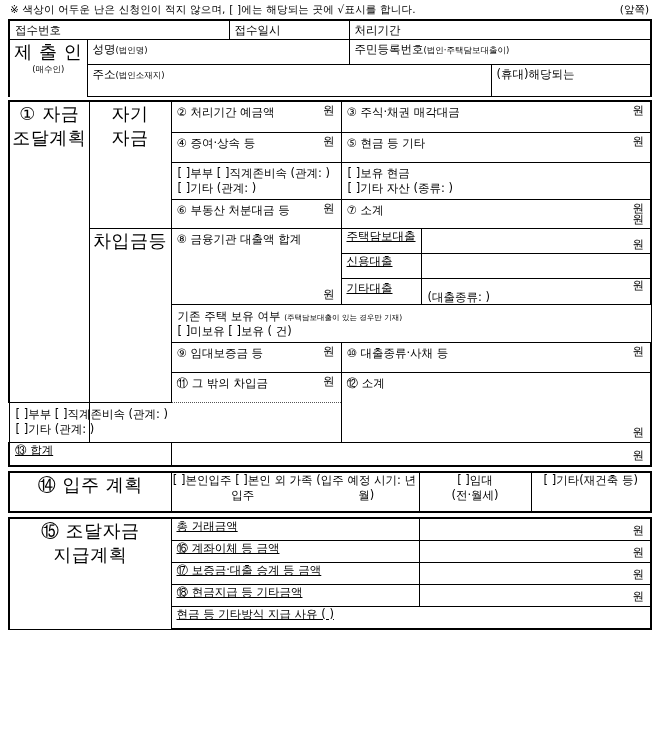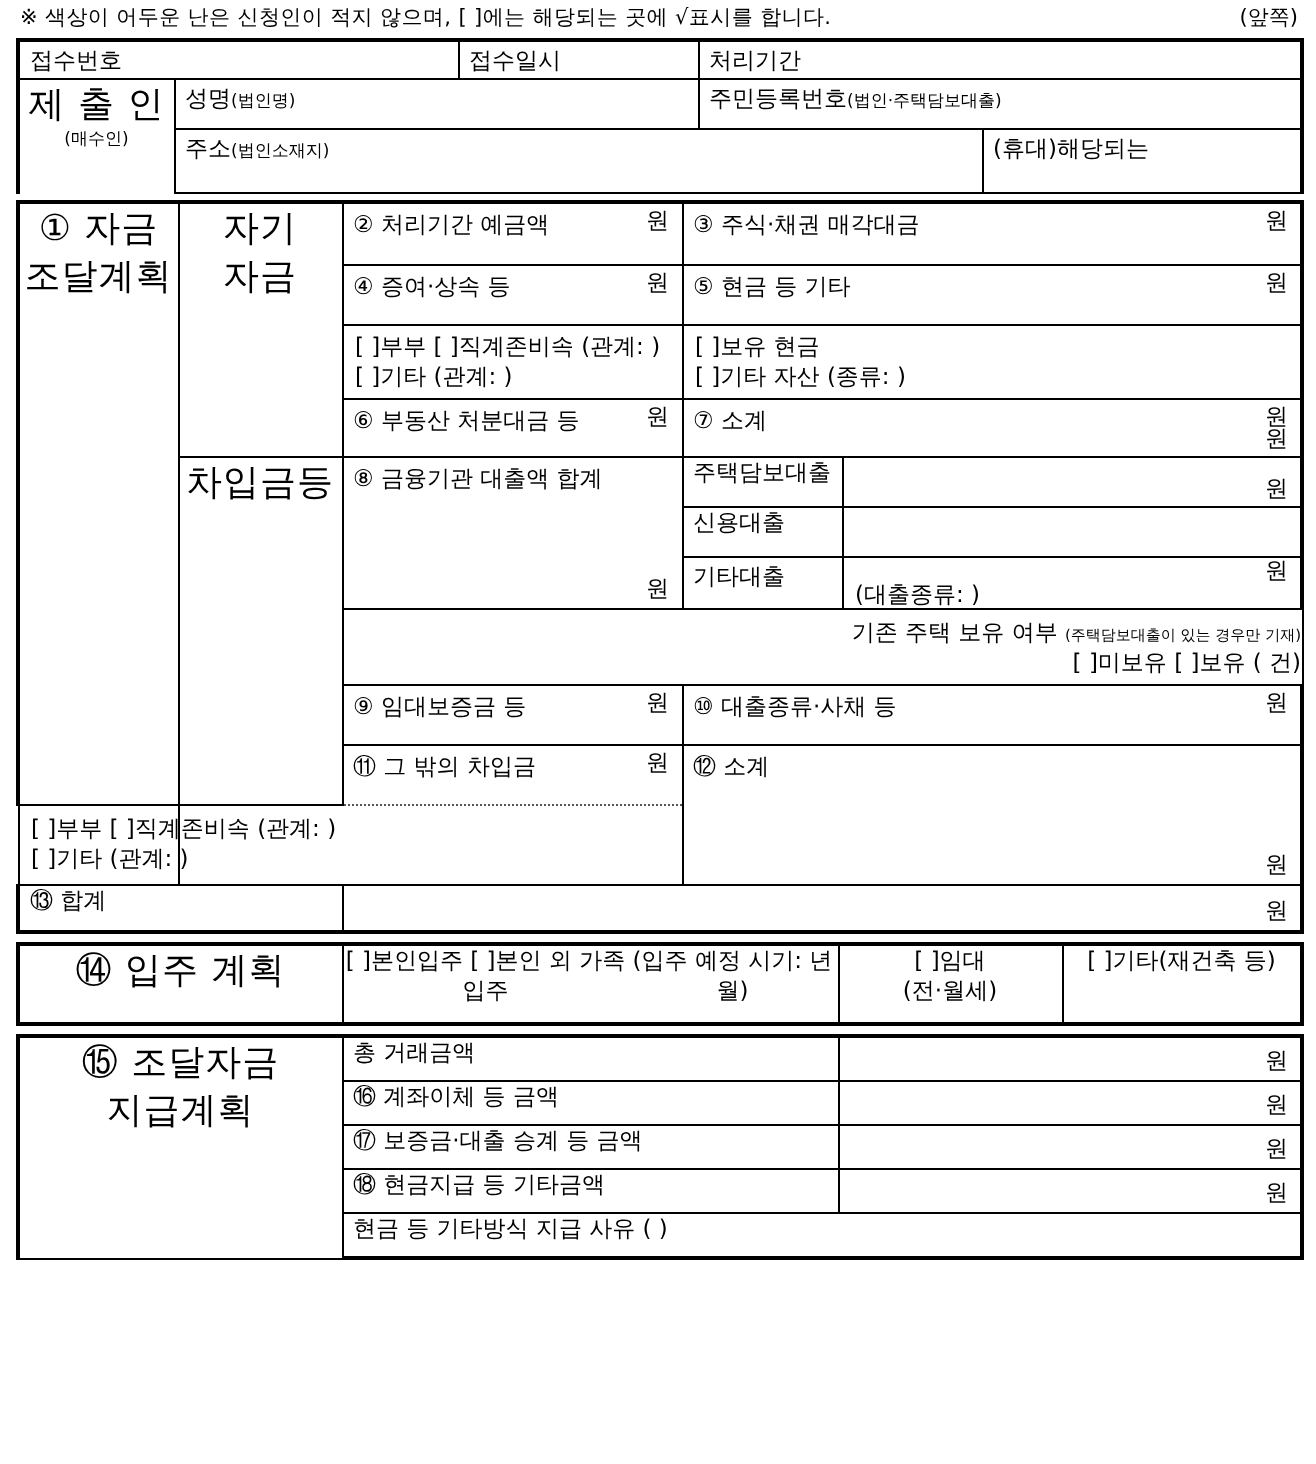--- a/index.html
+++ b/index.html
@@ -43,29 +43,29 @@
     border:1px solid #000;
     padding:0;
     vertical-align:top;
     background:#fff;
   }
   .topline{border-top:2.5px solid #000 !important;}
   .botline{border-bottom:2.5px solid #000 !important;}
   .lbold{border-left:2.5px solid #000 !important;}
   .rbold{border-right:2.5px solid #000 !important;margin-left:44px;}
   .dashb{border-bottom:1px dotted #555 !important;}
-  .dasht{border-top:1px dotted #555 !important;text-align:right;}
+  .dasht{border-top:1px dotted #555 !important;}
   .dashr{border-right:1px dotted #555 !important;}
   .nobl{border-bottom:none !important;}
 
   .gray{background:#c9c9c9;}
 
   .cell{padding:2px 4px 2px 5px;line-height:1.25;box-sizing:border-box;}
   .mid{display:flex;align-items:center;justify-content:center;height:100%;box-sizing:border-box;text-align:center;}
-  .midl{display:flex;align-items:center;height:100%;box-sizing:border-box;padding-left:5px;}
+  .midl{display:flex;align-items:center;height:100%;box-sizing:border-box;padding-left:5px;text-decoration:underline;}
   .lbl{white-space:nowrap;}
   .small{font-size:8.5px;}
   .tiny{font-size:7.5px;}
 
   
   .amtcell{position:relative;height:100%;box-sizing:border-box;}
   .amtcell .lab{padding:3px 0 0 5px;white-space:nowrap;}
   .amtcell .unit{position:absolute;right:6px;bottom:2px;font-size:11.5px;}
   .unit-only{position:relative;height:100%;}
   .unit-only .unit{position:absolute;right:6px;bottom:2px;}
@@ -113,21 +113,21 @@
             <span class="small">(매수인)</span>
           </div>
         </td>
         <td colspan="2">
           <div class="cell lbl">
             <span>성명</span><span class="small">(법인명)</span>
           </div>
         </td>
         <td colspan="2" class="rbold">
           <div class="cell lbl">
-            <span>주민등록번호</span><span class="small">(법인·주택담보대출)</span>
+            <span>주민등록번호</span><span class="small">(법인·주택담보대출이)</span>
           </div>
         </td>
       </tr>
       <tr style="height:32px">
         <td colspan="3">
           <div class="cell lbl">
             <span>주소</span><span class="small">(법인소재지)</span>
           </div>
         </td>
         <td colspan="2" class="rbold">

